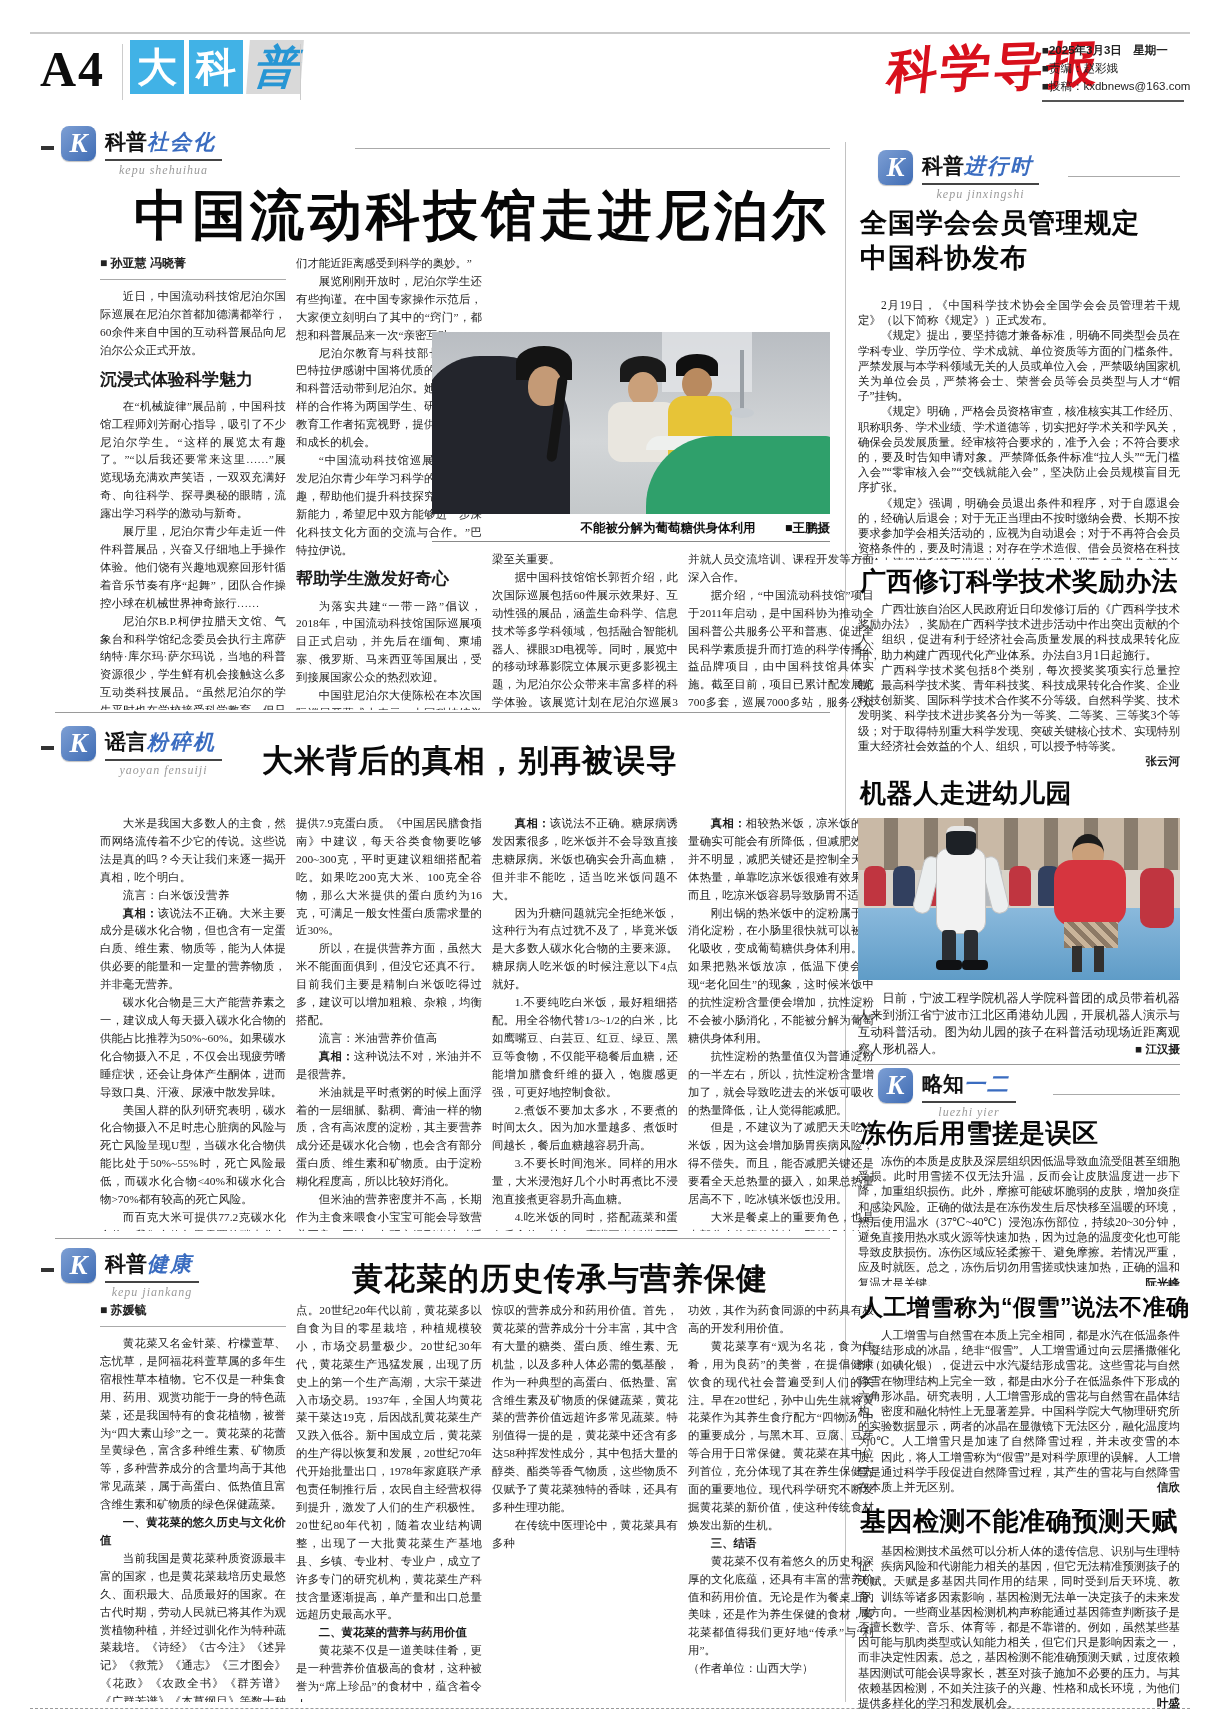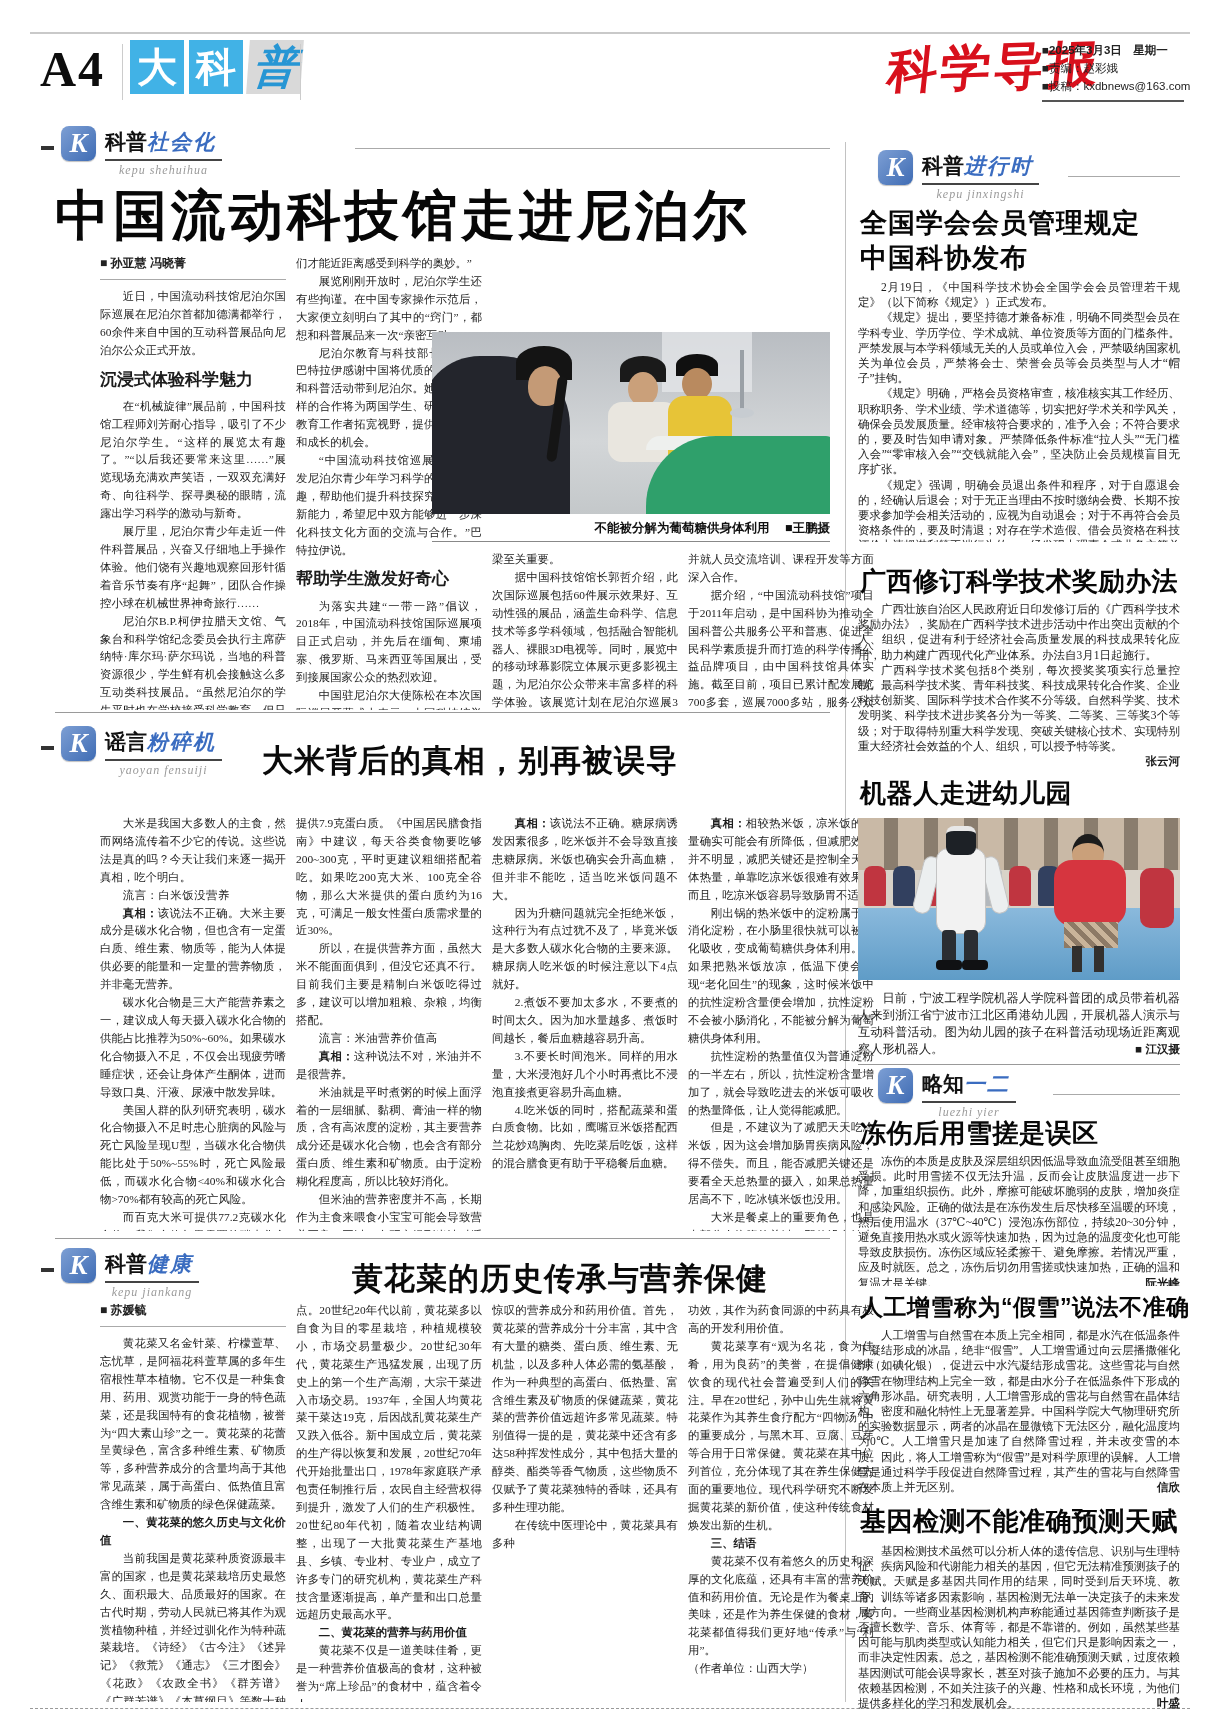--- a/index.html
+++ b/index.html
@@ -35,21 +35,21 @@
   .badge{position:absolute;display:flex;align-items:flex-start;}
   .badge .k{width:35px;height:35px;border-radius:8px;background:linear-gradient(135deg,#7d9fd4,#3f6cb4);
             color:#fff;font:italic 700 27px var(--serif);display:flex;align-items:center;justify-content:center;
             flex:0 0 auto;box-shadow:0 1px 1px rgba(0,0,0,.25);}
   .badge .tw{margin-left:9px;}
   .badge .t{font:700 21px var(--serif);color:#111;border-bottom:2px solid #444;padding:2px 6px 3px 0;white-space:nowrap;}
   .badge .t .blue{color:#3a6cc0;font-style:italic;letter-spacing:2px;}
   .badge .py{font:italic 12px var(--serif);color:#9a9a9a;text-align:center;margin-top:2px;letter-spacing:1px;}
   .badge-rule{position:absolute;height:1px;background:#aaa;}
   
-  .h-main{position:absolute;left:0;width:775px;text-align:left;
+  .h-main{position:absolute;left:0;width:775px;text-align:right;
           font:900 54px var(--sans);letter-spacing:4px;color:#070707;white-space:nowrap;}
   .h-serif{position:absolute;text-align:center;font:900 31px var(--serif);color:#0a0a0a;letter-spacing:1px;white-space:nowrap;}
   
   .cols{position:absolute;display:flex;gap:10px;margin-left:45px;}
   .col{width:186px;overflow:hidden;font-size:11.4px;line-height:17.9px;text-align:justify;}
   .para{margin:0;text-indent:2em;}
   .para.noindent{text-indent:0;}
   .para.sub{font:700 17px var(--sans);text-indent:0;text-align:left;margin:9px 0 7px;line-height:1.3;}
   .para.rumor{font-weight:400;letter-spacing:.5px;}
   .para.byline{font:700 12px var(--sans);text-indent:0;color:#222;border-bottom:1px solid #aaa;
@@ -189,21 +189,21 @@
       <div class="kh"></div>
       <div class="kf"></div>
       <div class="kid"></div>
       <div class="rim"></div>
       <div class="table"></div>
       <div class="pole"></div>
       <div class="pbase"></div>
     </div>
     <div class="photo-cap" style="left:377px;top:402px;width:398px;">
       <span>不能被分解为葡萄糖供身体利用</span>
-      <span style="margin-left:12px;">■王鹏摄</span>
+      <span style="margin-left:26px;">■王鹏摄</span>
     </div>
 
     <div class="hsep" style="top:594px;"></div>
     <div class="tick" style="top:628px;"></div>
     <div class="badge" style="left:6px;top:608px;">
       <div class="k">K</div>
       <div class="tw">
         <div class="t"><span>谣言</span><span class="blue">粉碎机</span></div>
         <div class="py">yaoyan fensuiji</div>
       </div>
@@ -223,20 +223,21 @@
           <p class="para noindent">提供7.9克蛋白质。《中国居民膳食指南》中建议，每天谷类食物要吃够200~300克，平时更建议粗细搭配着吃。如果吃200克大米、100克全谷物，那么大米提供的蛋白质约为16克，可满足一般女性蛋白质需求量的近30%。</p>
           <p class="para ">所以，在提供营养方面，虽然大米不能面面俱到，但没它还真不行。目前我们主要是精制白米饭吃得过多，建议可以增加粗粮、杂粮，均衡搭配。</p>
           <p class="para rumor">流言：米油营养价值高</p>
           <p class="para "><b>真相：</b>这种说法不对，米油并不是很营养。</p>
           <p class="para ">米油就是平时煮粥的时候上面浮着的一层细腻、黏稠、膏油一样的物质，含有高浓度的淀粉，其主要营养成分还是碳水化合物，也会含有部分蛋白质、维生素和矿物质。由于淀粉糊化程度高，所以比较好消化。</p>
           <p class="para ">但米油的营养密度并不高，长期作为主食来喂食小宝宝可能会导致营养不良。不过，有研究提到米油对缓解宝宝腹泻效果较好，加少量盐后用于治疗急性腹泻引起的脱水效果甚佳。腹泻可导致水和电解质大量流失，米油加盐可补充电解质。</p>
         </div>
       <div class="col">
           <p class="para "><b>真相：</b>该说法不正确。糖尿病诱发因素很多，吃米饭并不会导致直接患糖尿病。米饭也确实会升高血糖，但并非不能吃，适当吃米饭问题不大。</p>
           <p class="para ">因为升糖问题就完全拒绝米饭，这种行为有点过犹不及了，毕竟米饭是大多数人碳水化合物的主要来源。糖尿病人吃米饭的时候注意以下4点就好。</p>
+          <p class="para ">1.不要纯吃白米饭，最好粗细搭配。用全谷物代替1/3~1/2的白米，比如鹰嘴豆、白芸豆、红豆、绿豆、黑豆等食物，不仅能平稳餐后血糖，还能增加膳食纤维的摄入，饱腹感更强，可更好地控制食欲。</p>
           <p class="para ">2.煮饭不要加太多水，不要煮的时间太久。因为加水量越多、煮饭时间越长，餐后血糖越容易升高。</p>
           <p class="para ">3.不要长时间泡米。同样的用水量，大米浸泡好几个小时再煮比不浸泡直接煮更容易升高血糖。</p>
           <p class="para ">4.吃米饭的同时，搭配蔬菜和蛋白质食物。比如，鹰嘴豆米饭搭配西兰花炒鸡胸肉、先吃菜后吃饭，这样的混合膳食更有助于平稳餐后血糖。</p>
         </div>
       <div class="col">
           <p class="para "><b>真相：</b>相较热米饭，凉米饭的热量确实可能会有所降低，但减肥效果并不明显，减肥关键还是控制全天总体热量，单靠吃凉米饭很难有效果，而且，吃凉米饭容易导致肠胃不适。</p>
           <p class="para ">刚出锅的热米饭中的淀粉属于快消化淀粉，在小肠里很快就可以被消化吸收，变成葡萄糖供身体利用。但如果把熟米饭放凉，低温下便会出现“老化回生”的现象，这时候米饭中的抗性淀粉含量便会增加，抗性淀粉不会被小肠消化，不能被分解为葡萄糖供身体利用。</p>
           <p class="para ">抗性淀粉的热量值仅为普通淀粉的一半左右，所以，抗性淀粉含量增加了，就会导致吃进去的米饭可吸收的热量降低，让人觉得能减肥。</p>
           <p class="para ">但是，不建议为了减肥天天吃冷米饭，因为这会增加肠胃疾病风险，得不偿失。而且，能否减肥关键还是要看全天总热量的摄入，如果总热量居高不下，吃冰镇米饭也没用。</p>
           <p class="para ">大米是餐桌上的重要角色，也是大部分人饱腹的关键。即使没有锦上添花的烹调方式，也仍然让人欲罢不能。希望大家不要被流言左右，一定要健康吃米、粗细搭配。</p>
@@ -288,21 +289,21 @@
         <div class="t"><span>科普</span><span class="blue">进行时</span></div>
         <div class="py">kepu jinxingshi</div>
       </div>
     </div>
     <div class="badge-rule" style="left:210px;top:36px;width:112px;"></div>
 
     <div class="rh1" style="top:66px;">
       <div>全国学会会员管理规定</div>
       <div>中国科协发布</div>
     </div>
-    <div class="rbody" style="top:140px;height:262px;">
+    <div class="rbody" style="top:158px;height:262px;">
         <p class="para ">2月19日，《中国科学技术协会全国学会会员管理若干规定》（以下简称《规定》）正式发布。</p>
         <p class="para ">《规定》提出，要坚持德才兼备标准，明确不同类型会员在学科专业、学历学位、学术成就、单位资质等方面的门槛条件。严禁发展与本学科领域无关的人员或单位入会，严禁吸纳国家机关为单位会员，严禁将会士、荣誉会员等会员类型与人才“帽子”挂钩。</p>
         <p class="para ">《规定》明确，严格会员资格审查，核准核实其工作经历、职称职务、学术业绩、学术道德等，切实把好学术关和学风关，确保会员发展质量。经审核符合要求的，准予入会；不符合要求的，要及时告知申请对象。严禁降低条件标准“拉人头”“无门槛入会”“零审核入会”“交钱就能入会”，坚决防止会员规模盲目无序扩张。</p>
         <p class="para ">《规定》强调，明确会员退出条件和程序，对于自愿退会的，经确认后退会；对于无正当理由不按时缴纳会费、长期不按要求参加学会相关活动的，应视为自动退会；对于不再符合会员资格条件的，要及时清退；对存在学术造假、借会员资格在科技评价中违规谋利等不端行为的，一经发现由理事会或业务主管单位公告除名；有其他违反中国科协章程和全国学会章程规定以及损害学会声誉行为的，视情节轻重给予通报批评、暂停会员资格直至除名。</p>
       </div>
 
     <div class="rh2" style="top:424px;">广西修订科学技术奖励办法</div>
     <div class="rbody" style="top:462px;height:168px;">
         <p class="para ">广西壮族自治区人民政府近日印发修订后的《广西科学技术奖励办法》，奖励在广西科学技术进步活动中作出突出贡献的个人、组织，促进有利于经济社会高质量发展的科技成果转化应用，助力构建广西现代化产业体系。办法自3月1日起施行。</p>
         <p class="para ">广西科学技术奖包括8个类别，每次授奖奖项实行总量控制。最高科学技术奖、青年科技奖、科技成果转化合作奖、企业科技创新奖、国际科学技术合作奖不分等级。自然科学奖、技术发明奖、科学技术进步奖各分为一等奖、二等奖、三等奖3个等级；对于取得特别重大科学发现、突破关键核心技术、实现特别重大经济社会效益的个人、组织，可以授予特等奖。<span class="inline-author">张云河</span></p>

